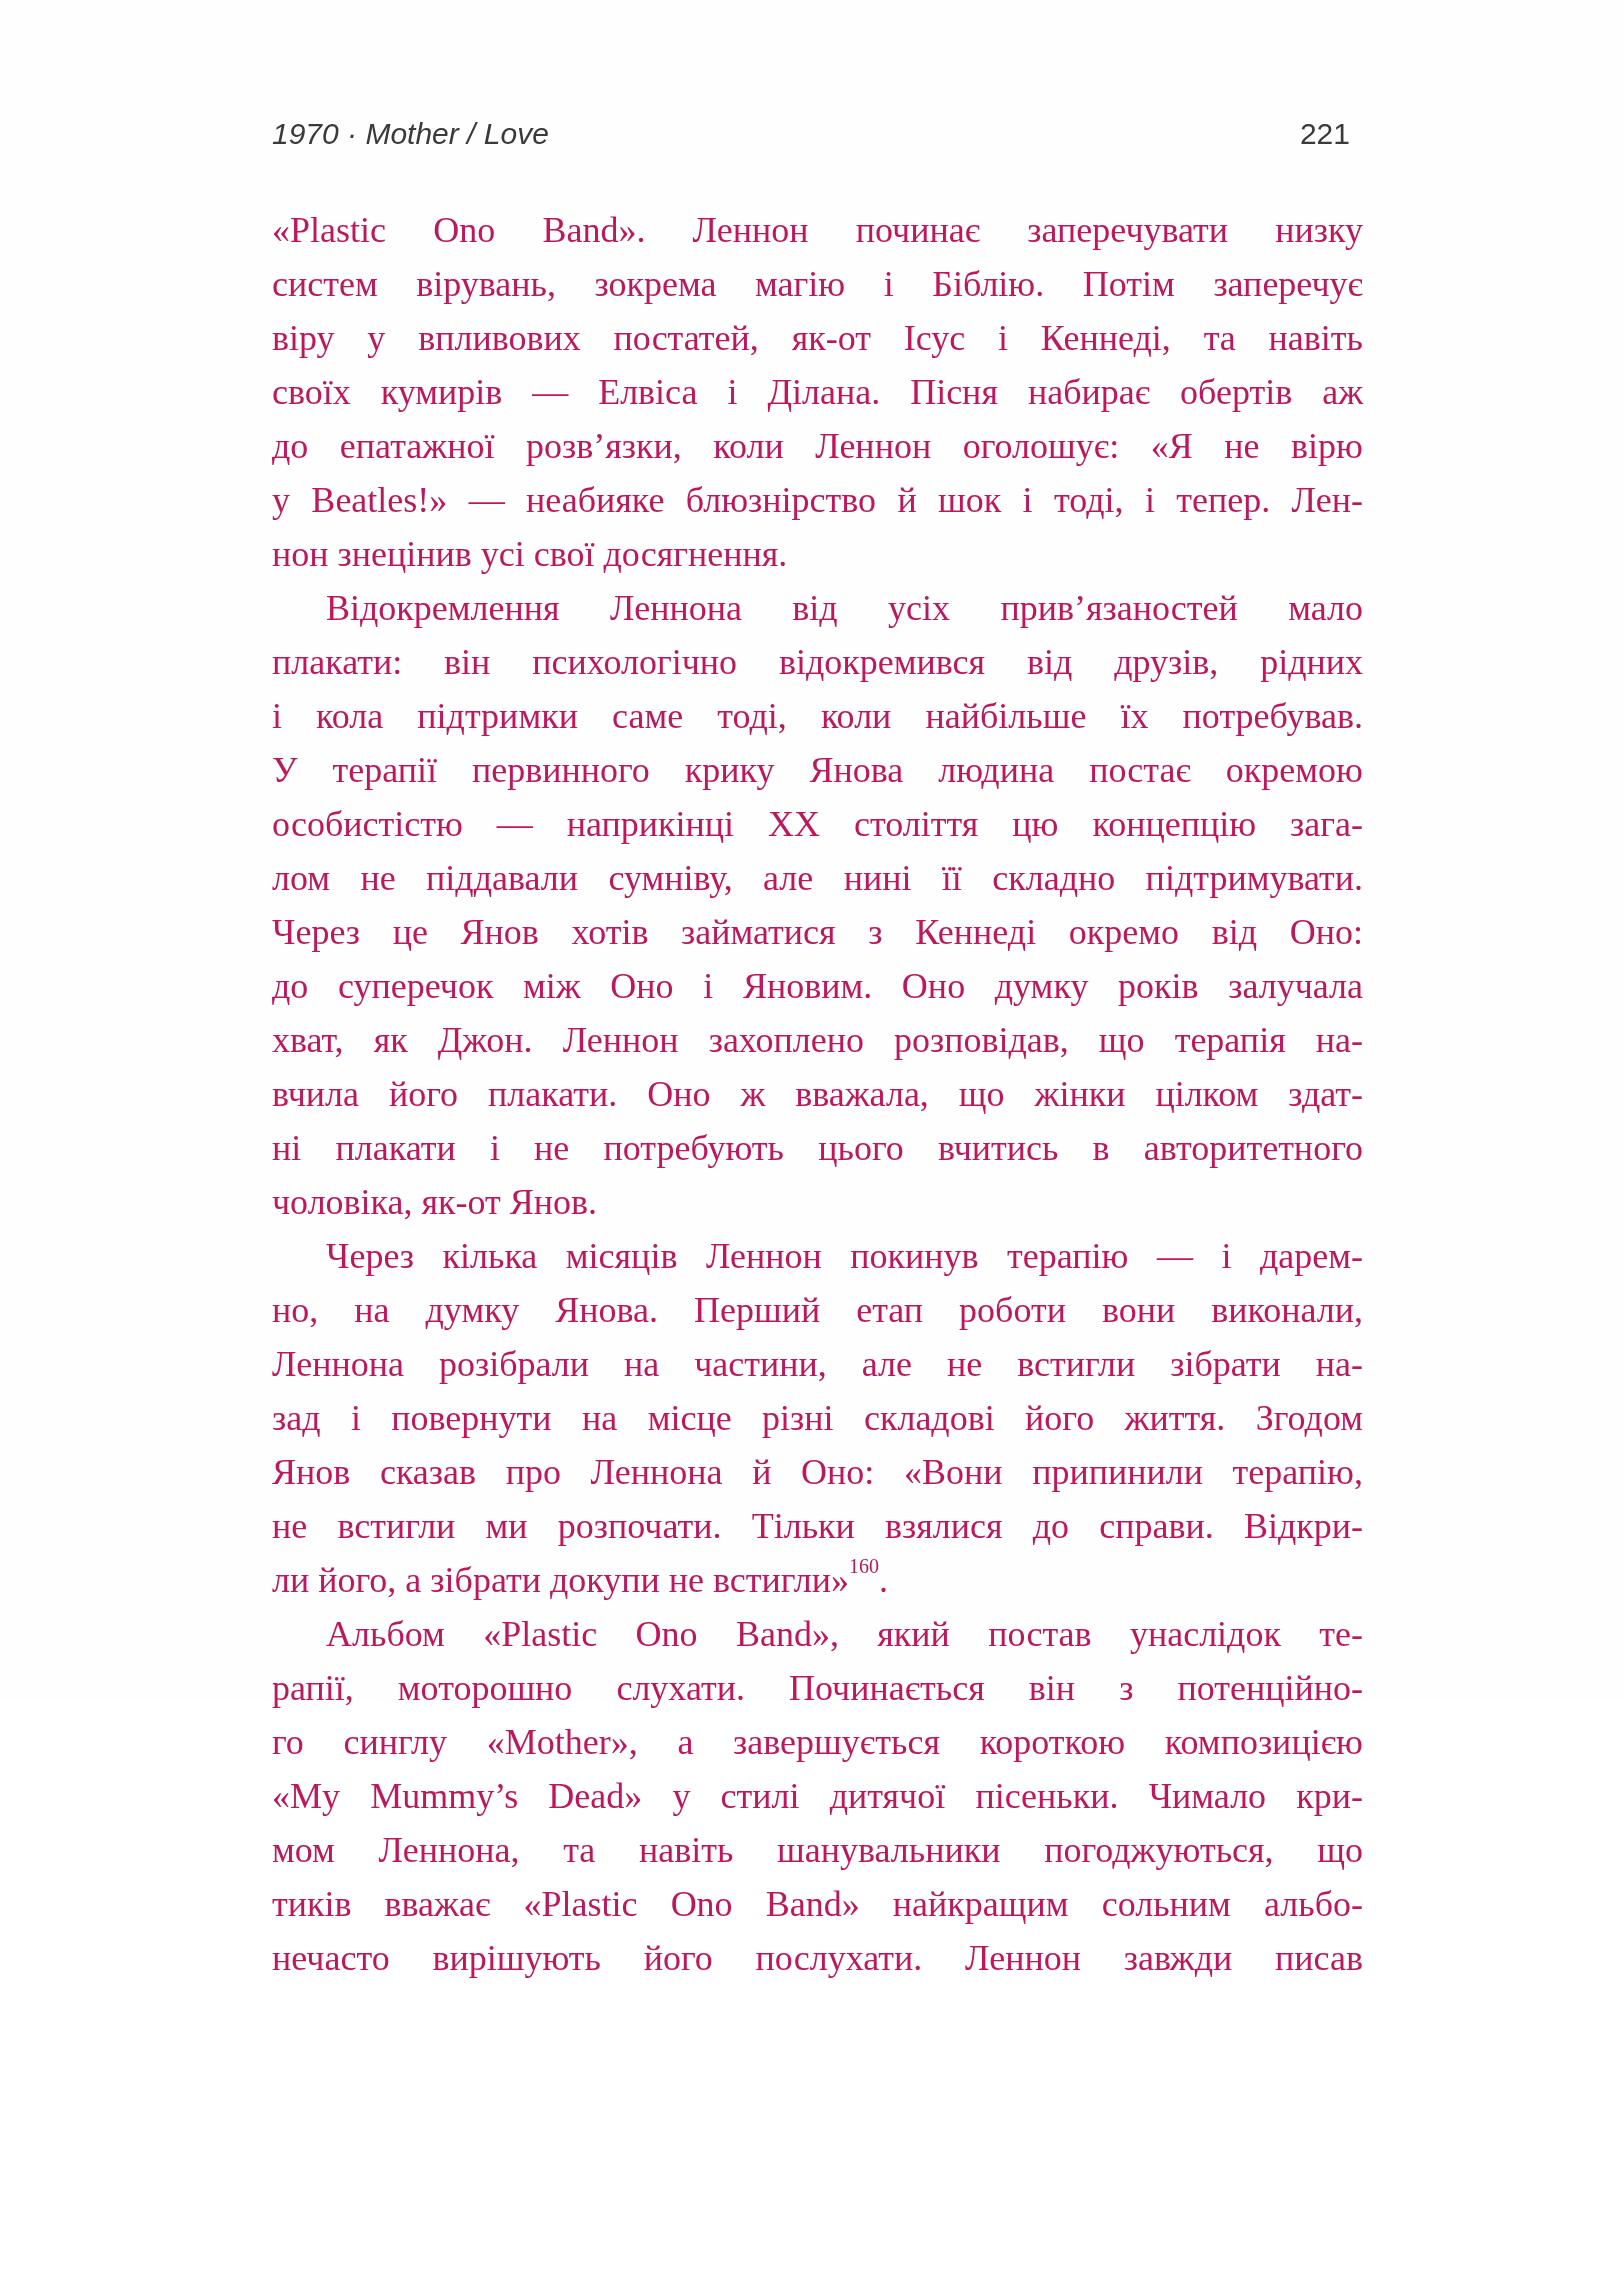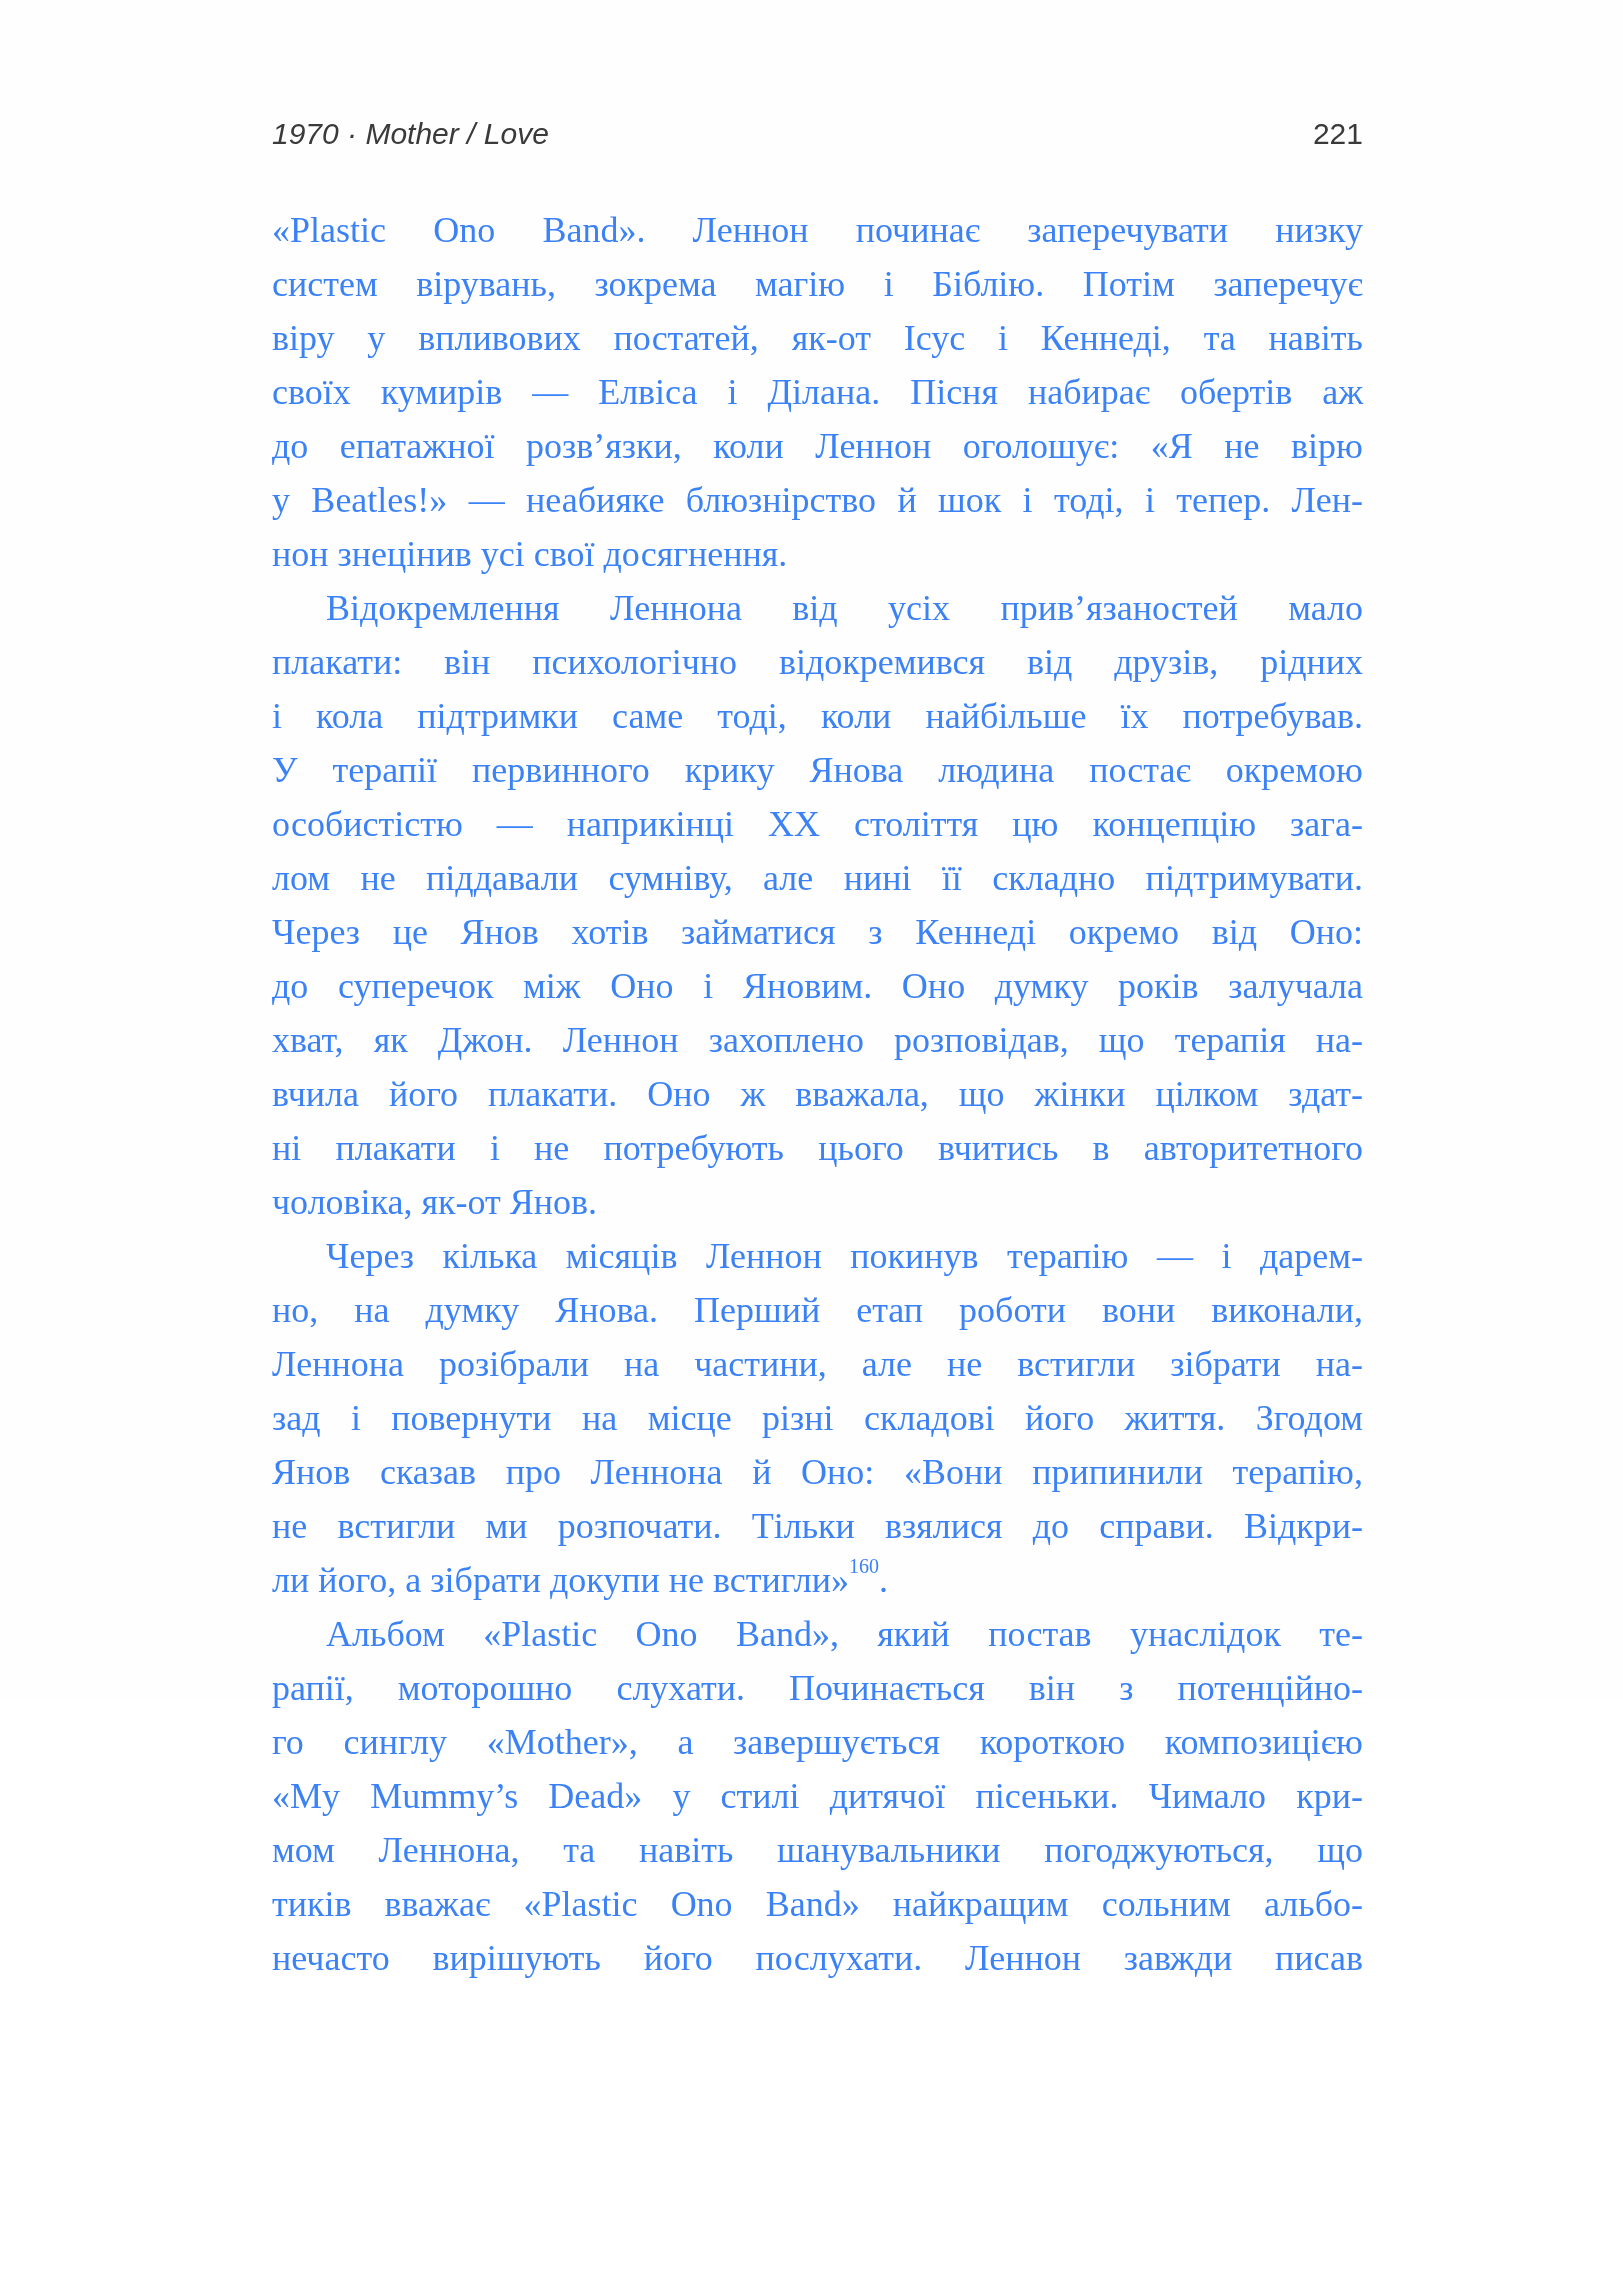--- a/index.html
+++ b/index.html
@@ -4,25 +4,25 @@
 <style>
   html, body { margin: 0; padding: 0; background: #ffffff; }
   body { width: 1624px; height: 2295px; position: relative; overflow: hidden; }
   .page { position: absolute; left: 0; top: 0; width: 1624px; height: 1700px; background: #fefefe; }
   .running-head {
     position: absolute; left: 272px; top: 117px; width: 1091px; height: 42px;
     font-family: "Liberation Sans", sans-serif; font-style: italic;
     font-size: 30px; color: #3a3a3a;
   }
   .running-head .left { position: absolute; left: 0; top: 0; }
-  .running-head .right { position: absolute; right: 0; top: 0; font-style: normal; }
+  .running-head .right { position: absolute; right: 13px; top: 0; font-style: normal; }
   .body-text {
     position: absolute; left: 272px; top: 203px; width: 1091px;
     font-family: "Liberation Serif", serif; font-size: 36px; line-height: 54px;
-    color: #3b82f6;
+    color: #be185d;
   }
   .line { display: block; white-space: nowrap; text-align: justify; text-align-last: justify; height: 54px; }
   .line.last { text-align-last: left; }
   .line.indent { padding-left: 54px; }
   sup.fn { font-size: 20px; vertical-align: 18.6px; line-height: 0; }
 </style>
 </head>
 <body>
 
 <div class="page">

